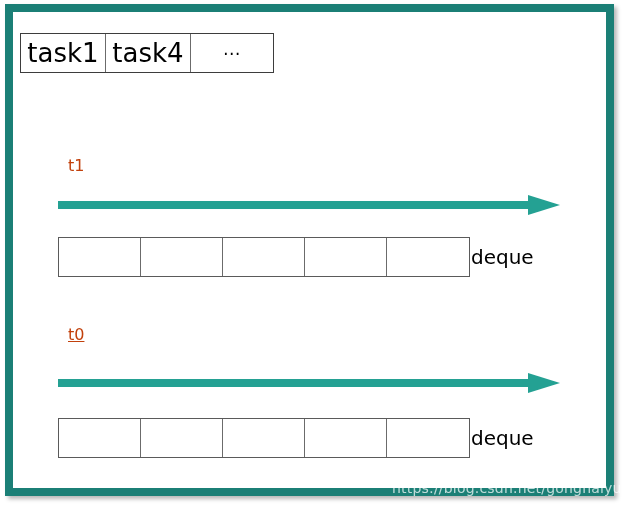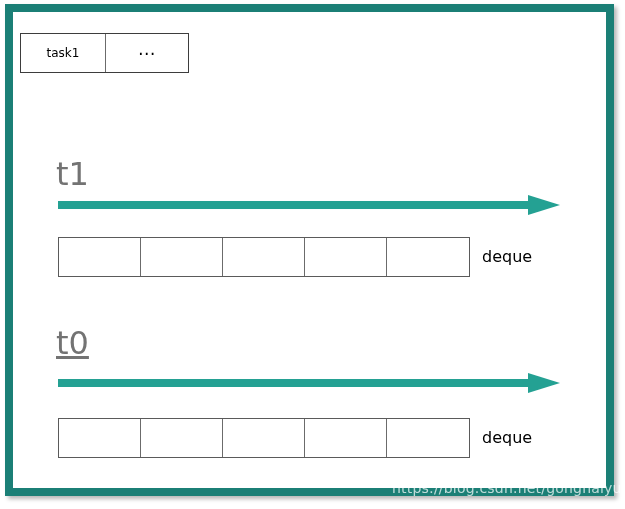--- a/index.html
+++ b/index.html
@@ -45,21 +45,21 @@
     display: flex;
     border: 1px solid #3d3d3d;
     background: #ffffff;
   }
   .task-cell {
     box-sizing: border-box;
     border-right: 1px solid #6b6b6b;
     height: 38px;
     line-height: 38px;
     text-align: center;
-    font-size: 12px;
+    font-size: 26px;
     color: #000000;
     background: #ffffff;
     white-space: nowrap;
   }
   .task-cell:last-child {
     border-right: none;
   }
   .task-cell.w-named { width: 85px; }
   .task-cell.w-ellipsis {
     width: 82px;
@@ -68,23 +68,23 @@
   }
 
   
   .thread-group {
     position: absolute;
     left: 0;
     width: 100%;
   }
   .thread-label {
     position: absolute;
-    left: 56px;
-    font-size: 32px;
-    color: #737373;
+    left: 68px;
+    font-size: 16px;
+    color: #c2410c;
     line-height: 1;
     white-space: nowrap;
   }
 
   
   .arrow {
     position: absolute;
     left: 58px;
     width: 502px;
     height: 22px;
@@ -107,22 +107,22 @@
     box-sizing: border-box;
     width: 82px;
     height: 38px;
     border-right: 1px solid #6b6b6b;
     background: #ffffff;
   }
   .deque-cell:last-child {
     border-right: none;
   }
   .deque-label {
-    margin-left: 12px;
-    font-size: 16px;
+    margin-left: 1px;
+    font-size: 20px;
     color: #000000;
     line-height: 1;
     white-space: nowrap;
   }
 
   
   .watermark {
     position: absolute;
     left: 392px;
     top: 480px;
@@ -134,20 +134,21 @@
 </style>
 </head>
 <body>
 
 <div id="canvas">
 
   <div class="frame"></div>
 
   <div class="task-table">
     <div class="task-cell w-named">task1</div>
+    <div class="task-cell w-named">task4</div>
     <div class="task-cell w-ellipsis">⋯</div>
   </div>
 
   <div class="thread-group" style="top:0;">
     <div class="thread-label" style="top:158px;">t1</div>
 
     <div class="arrow" style="top:194px;">
       <svg width="502" height="22" viewBox="0 0 502 22" xmlns="http://www.w3.org/2000/svg">
         <rect x="0" y="7" width="475" height="8" fill="#24a193"></rect>
         <polygon points="470,1 502,11 470,21" fill="#24a193"></polygon>

